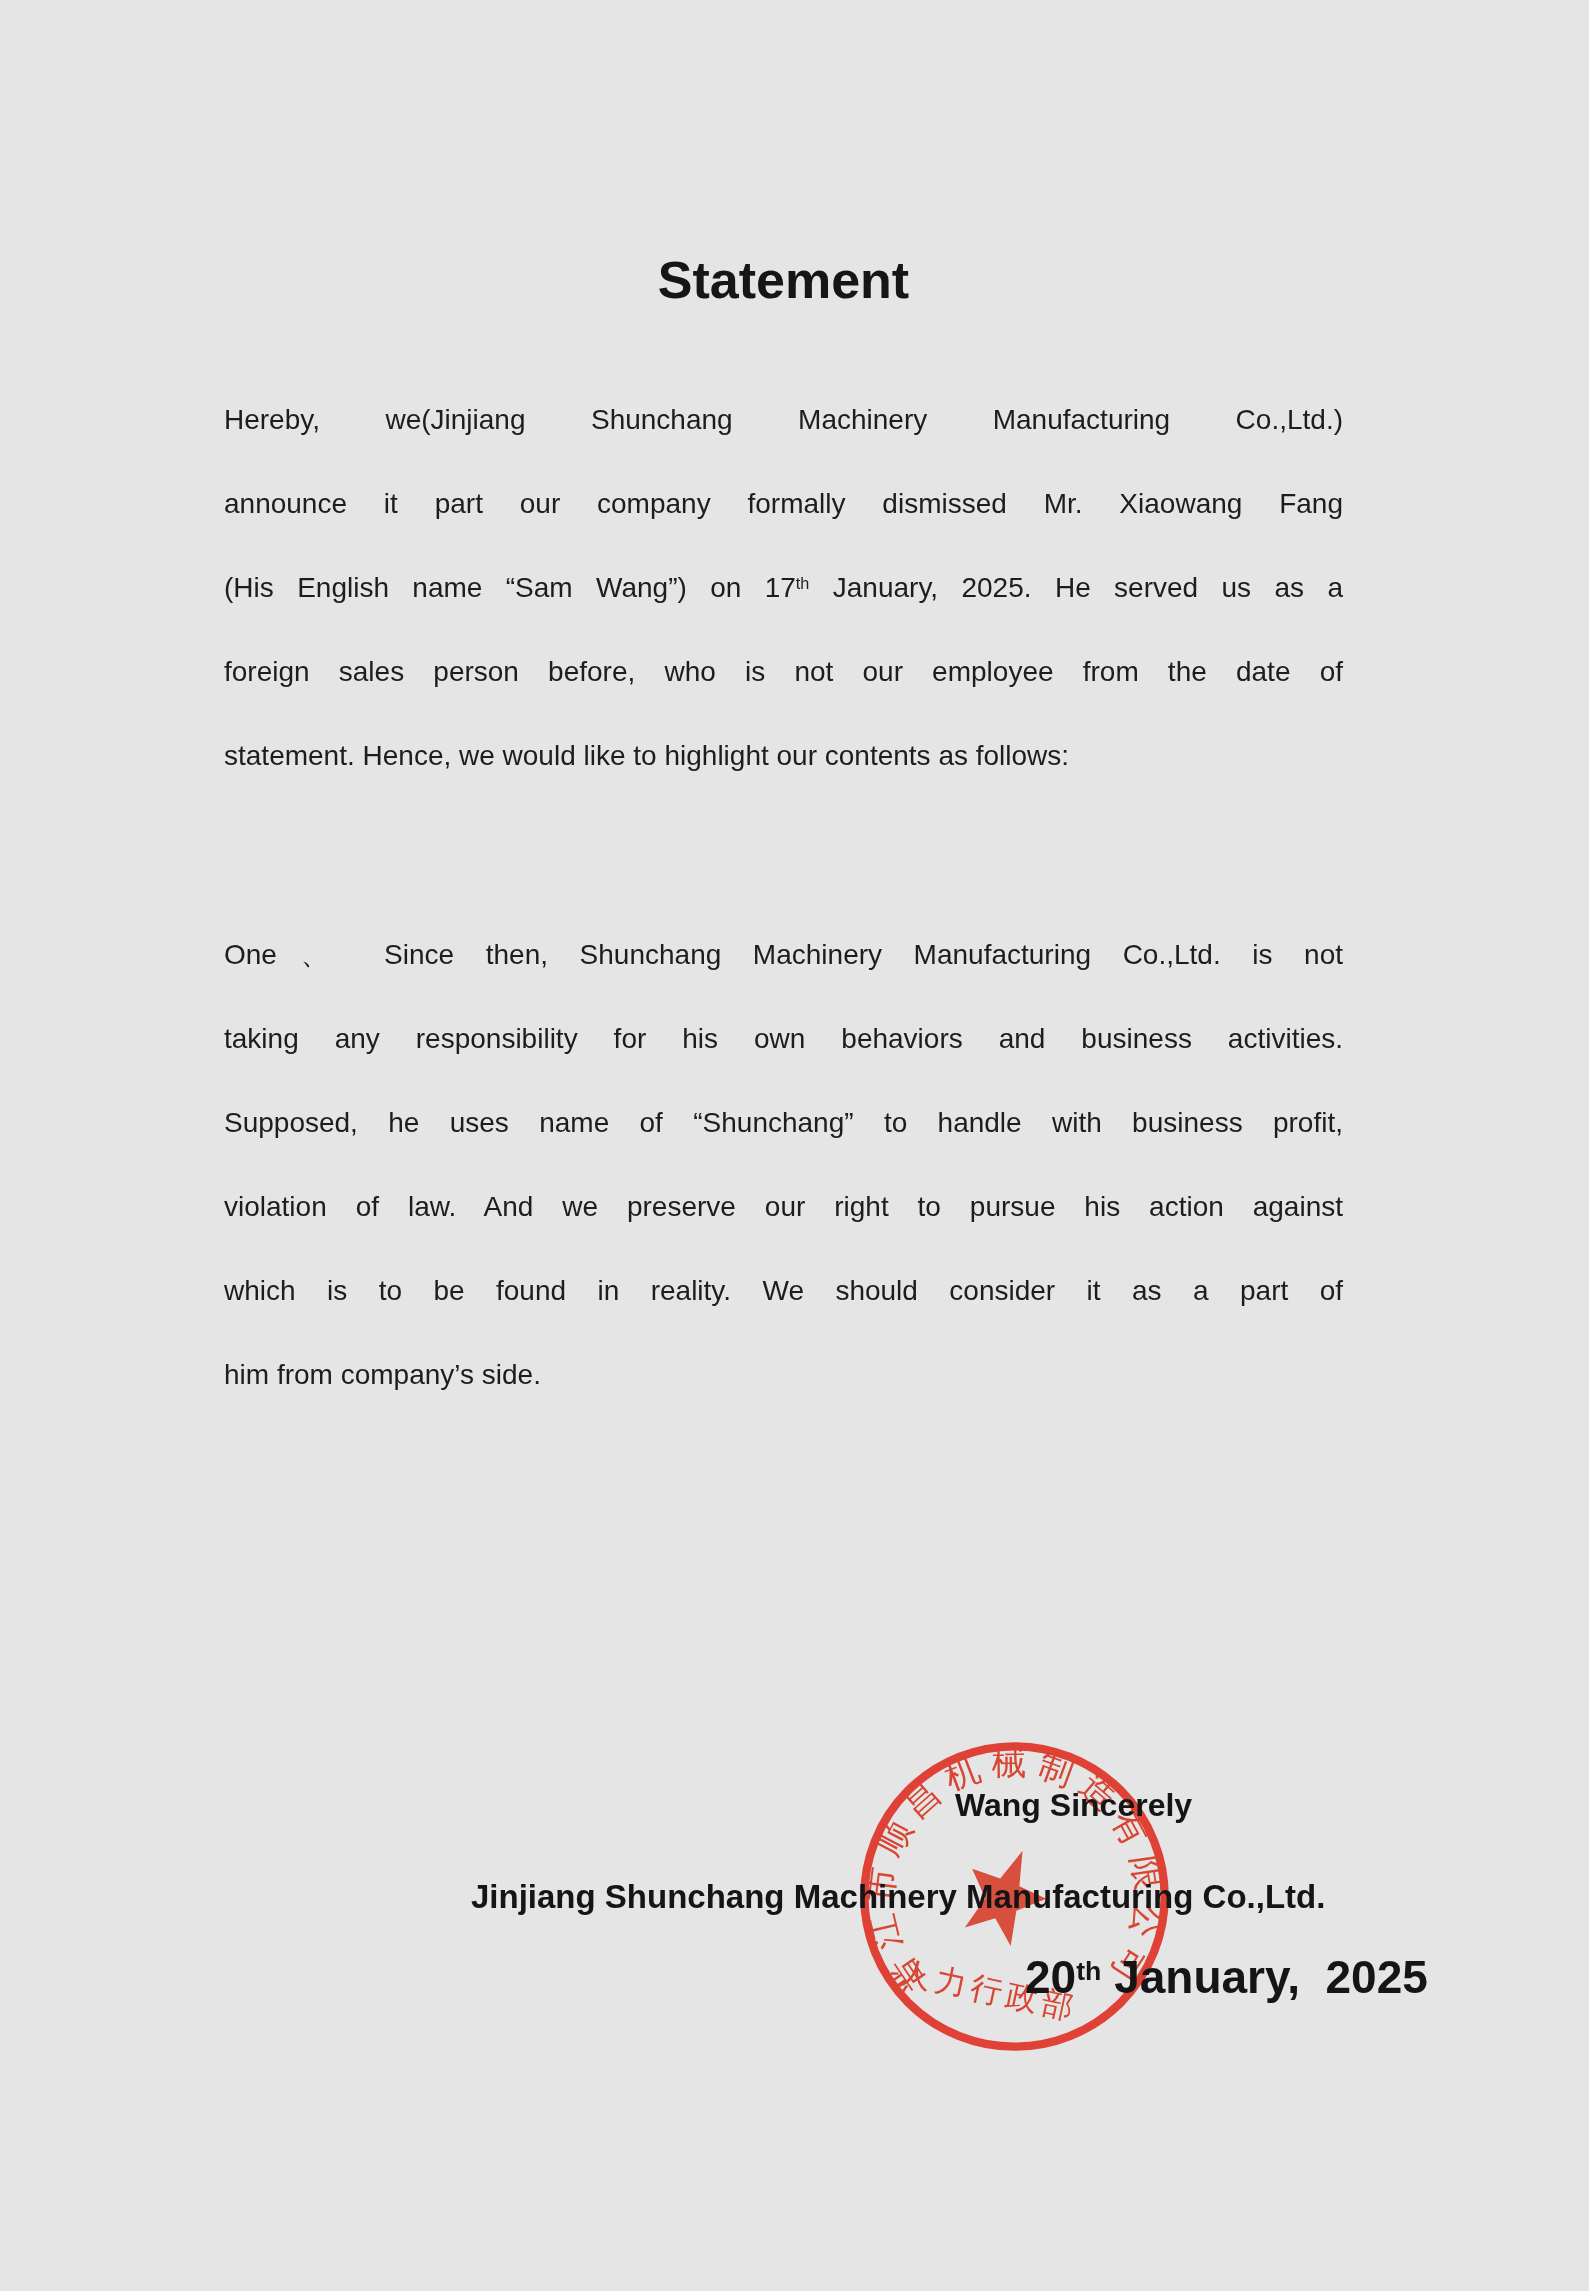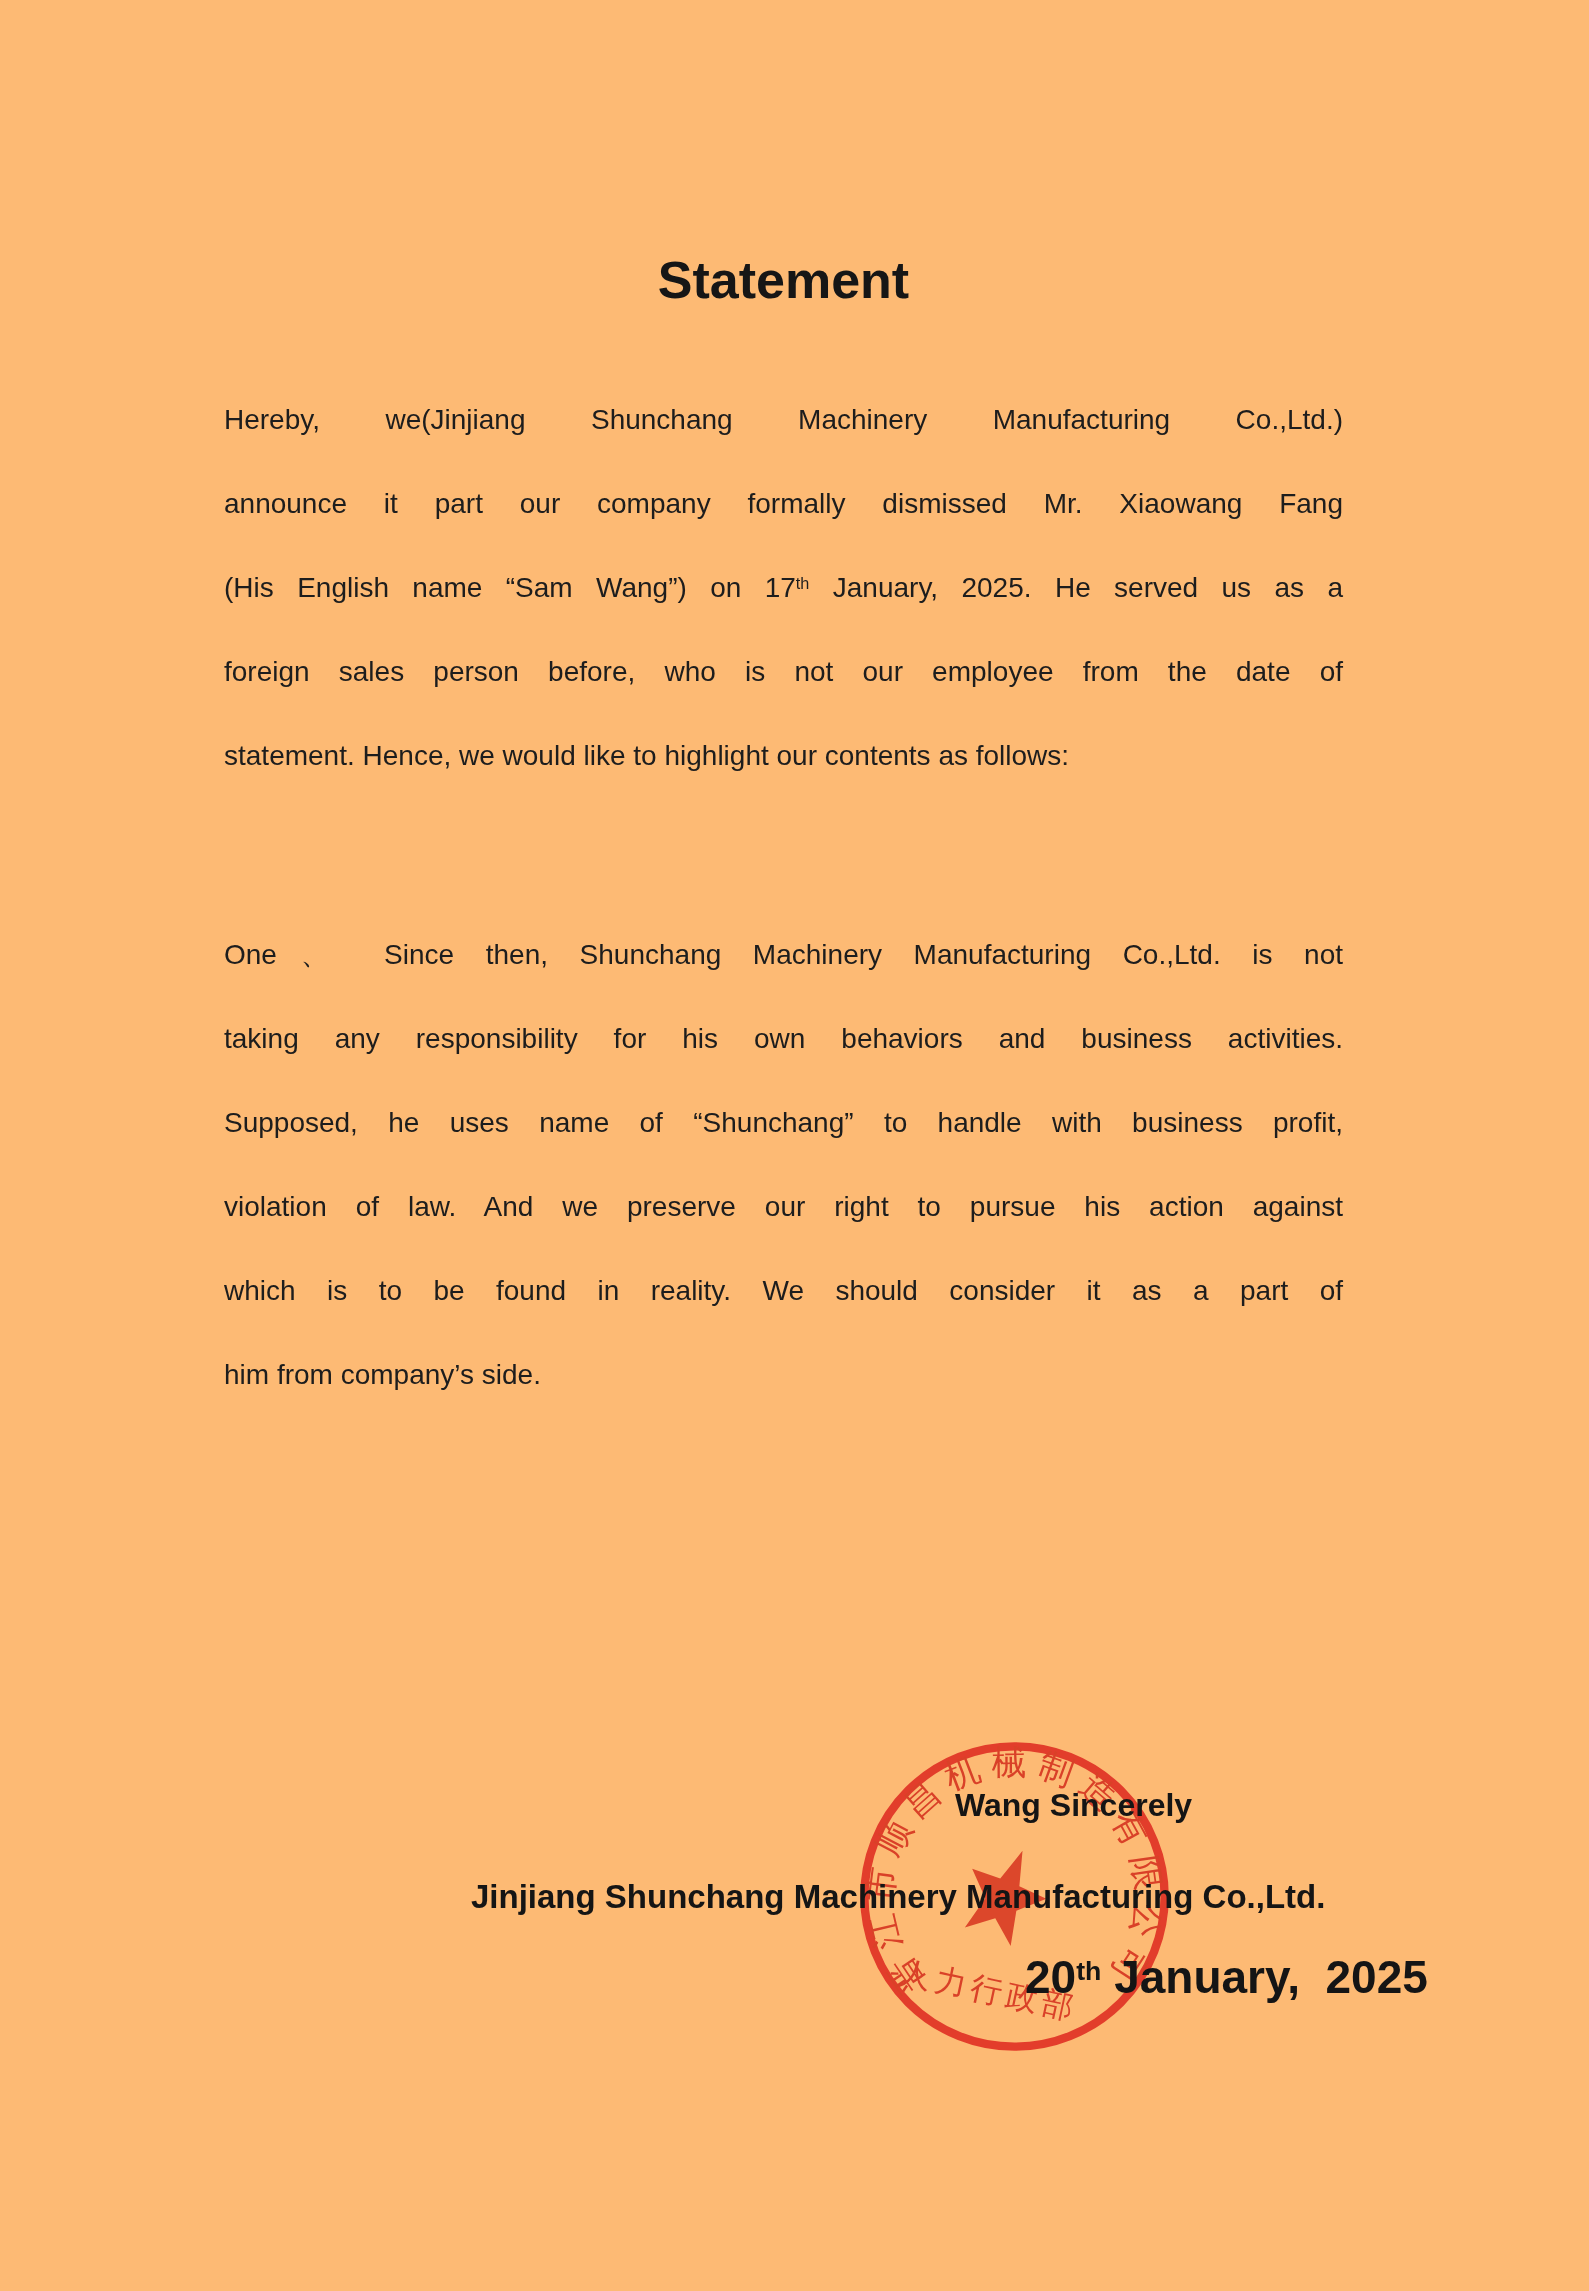--- a/index.html
+++ b/index.html
@@ -1,21 +1,21 @@
 <!DOCTYPE html>
 <html style="font-size:15px"><head>
 <meta charset="utf-8">
 <style>
   html, body { margin: 0; padding: 0; background: #888; }
   .page {
     position: relative;
     width: 1589px;
     height: 2291px;
     margin: 0 auto;
-    background: #fdba74;
+    background: #e5e5e5;
     font-family: "Liberation Sans", "DejaVu Sans", sans-serif;
     color: #1d1d1d;
     overflow: hidden;
   }
   .title {
     position: absolute;
     top: 238px;
     left: 224px;
     width: 1119px;
     margin: 0;

